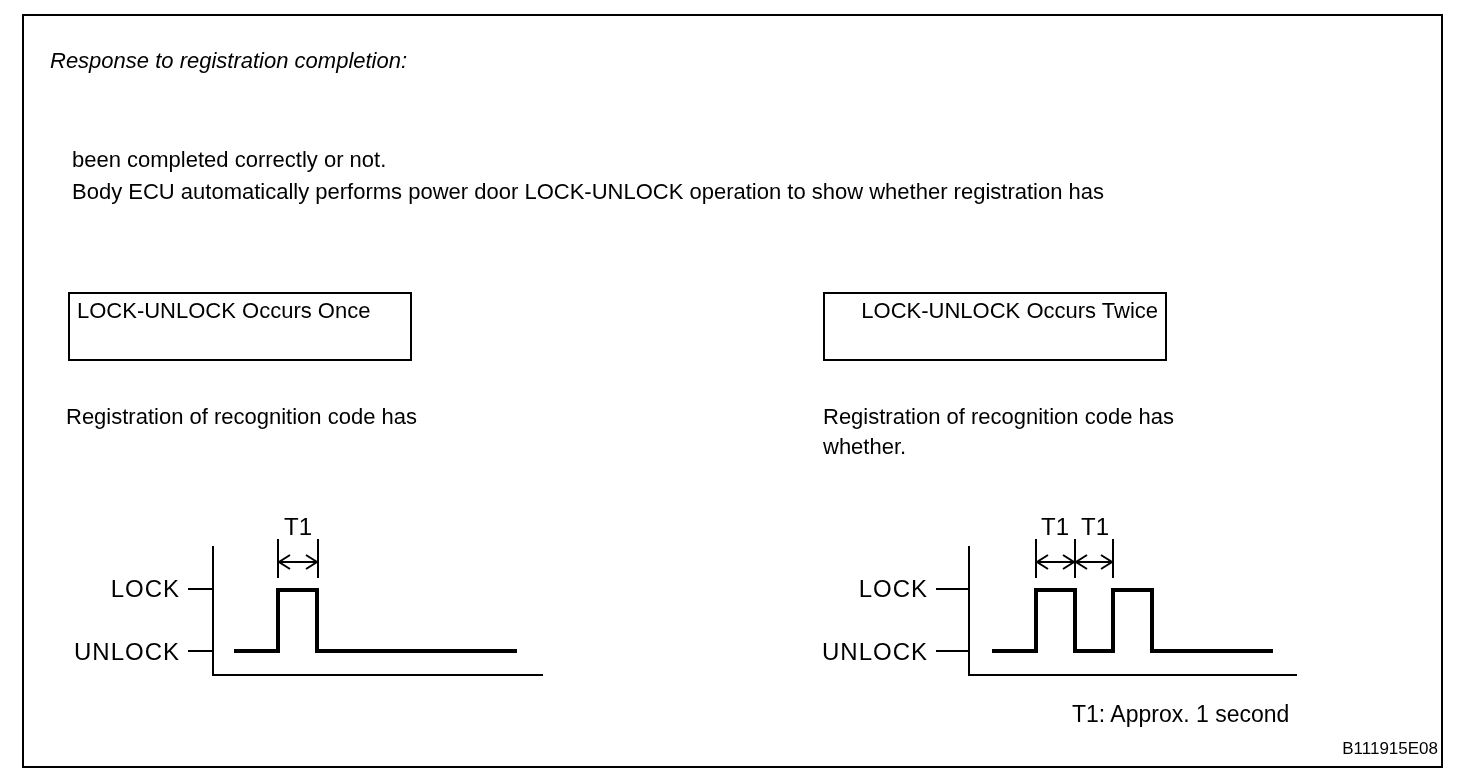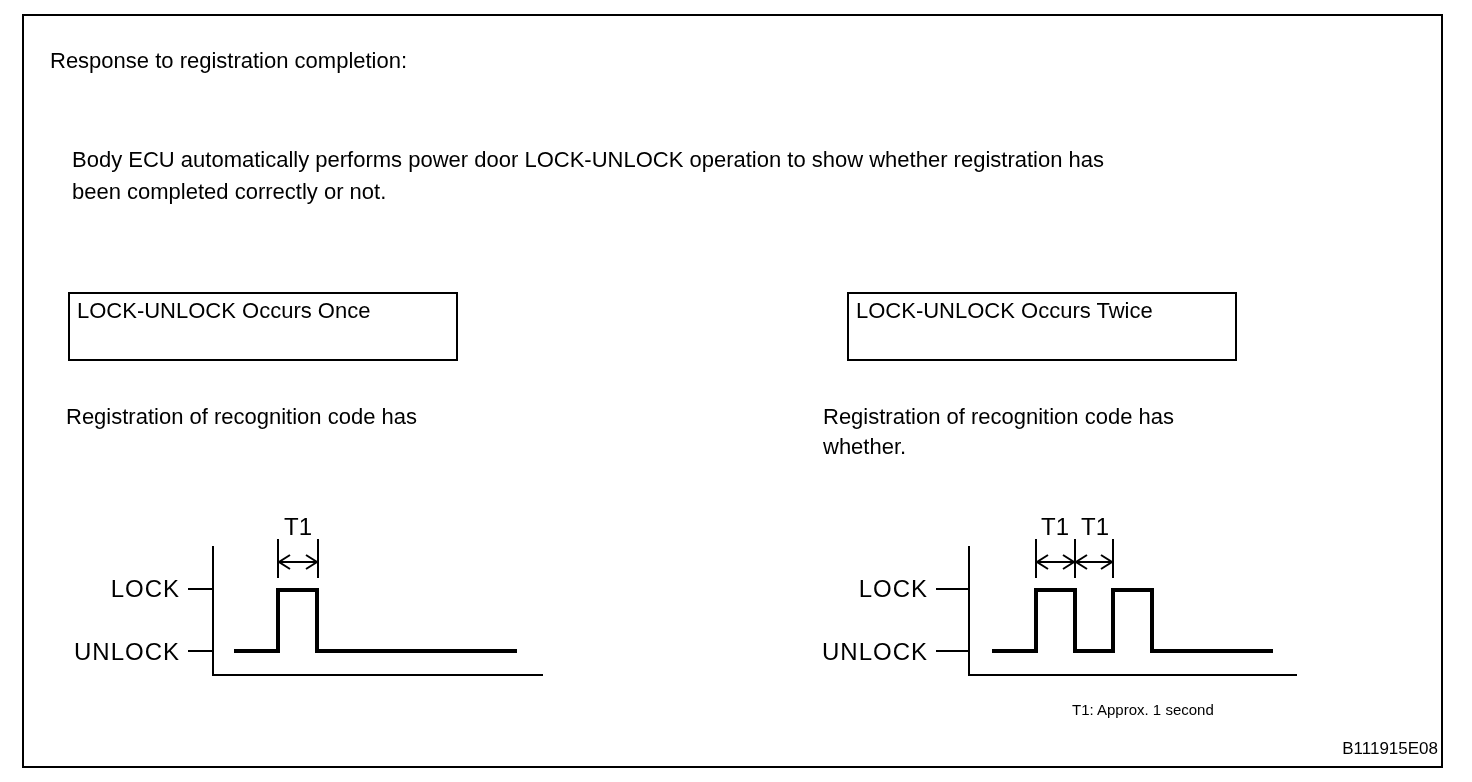--- a/index.html
+++ b/index.html
@@ -15,39 +15,40 @@
     left: 22px; top: 14px;
     width: 1421px; height: 754px;
     border: 2px solid #000000;
     background: #ffffff;
   }
   .title {
     position: absolute;
     left: 50px; top: 48px;
     font-size: 22px;
     white-space: nowrap;
+    font-style: italic;
   }
   .intro {
     position: absolute;
     left: 72px; top: 144px;
     font-size: 22px;
     line-height: 32px;
     white-space: nowrap;
   }
   .label-box {
     position: absolute;
     top: 292px;
-    width: 390px; height: 69px;
+    width: 344px; height: 69px;
     border: 2px solid #000000;
     padding: 4px 7px;
     font-size: 22px;
     white-space: nowrap;
   }
   .label-box.once  { left: 68px; }
-  .label-box.twice { left: 847px; }
+  .label-box.twice { left: 823px; text-align: right; }
   .description {
     position: absolute;
     top: 402px;
     font-size: 22px;
     line-height: 30px;
     white-space: nowrap;
   }
   .description.once  { left: 66px; }
   .description.twice { left: 823px; }
   .waves {
@@ -58,40 +59,40 @@
   .waves text {
     font-family: "Liberation Sans", sans-serif;
     font-size: 24px;
     letter-spacing: 1px;
     fill: #000000;
   }
   .waves text.t1 { font-size: 24px; letter-spacing: 0; }
   .t1-note {
     position: absolute;
     left: 1072px; top: 701px;
-    font-size: 15px;
+    font-size: 23px;
     white-space: nowrap;
   }
   .figure-code {
     position: absolute;
     right: 34px; top: 739px;
     font-size: 17px;
     white-space: nowrap;
   }
 </style>
 </head>
 <body>
 
 <div class="frame"></div>
 
 <div class="title">Response to registration completion:</div>
 
 <div class="intro">
+  <div>been completed correctly or not.</div>
   <div>Body ECU automatically performs power door LOCK-UNLOCK operation to show whether registration has</div>
-  <div>been completed correctly or not.</div>
 </div>
 
 <div class="label-box once">
   <span>LOCK-UNLOCK Occurs Once</span>
 </div>
 
 <div class="label-box twice">
   <span>LOCK-UNLOCK Occurs Twice</span>
 </div>
 

